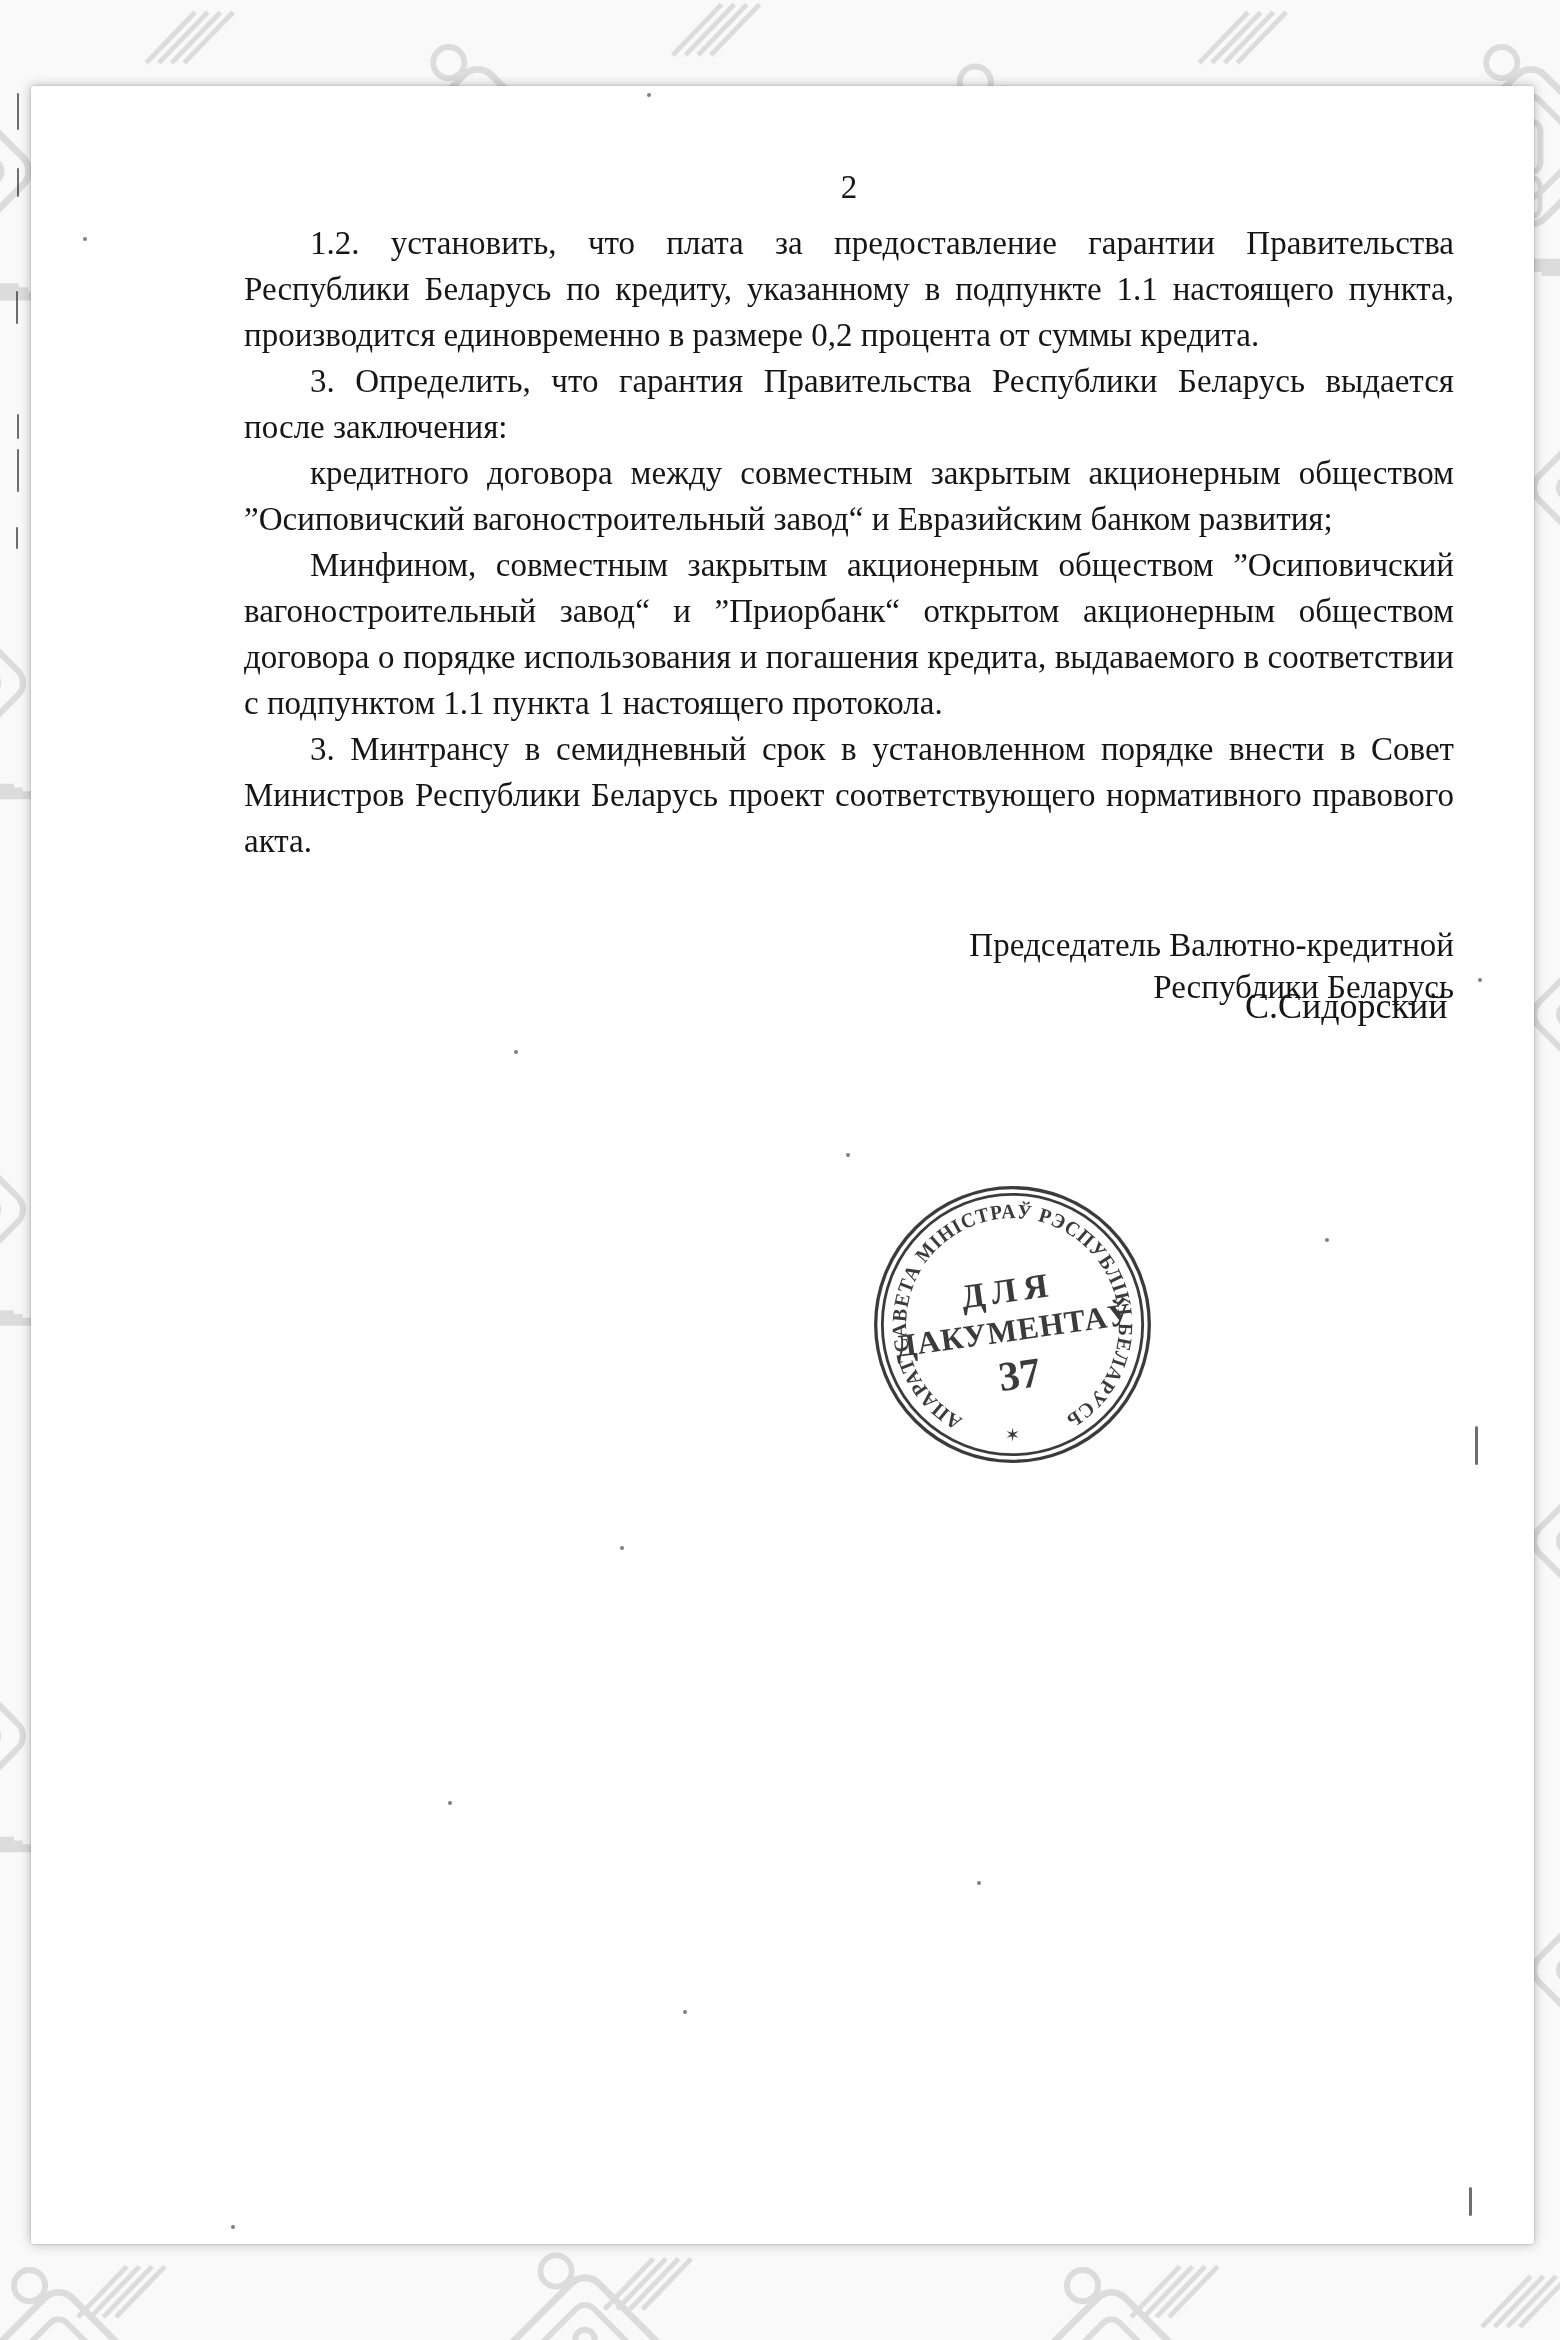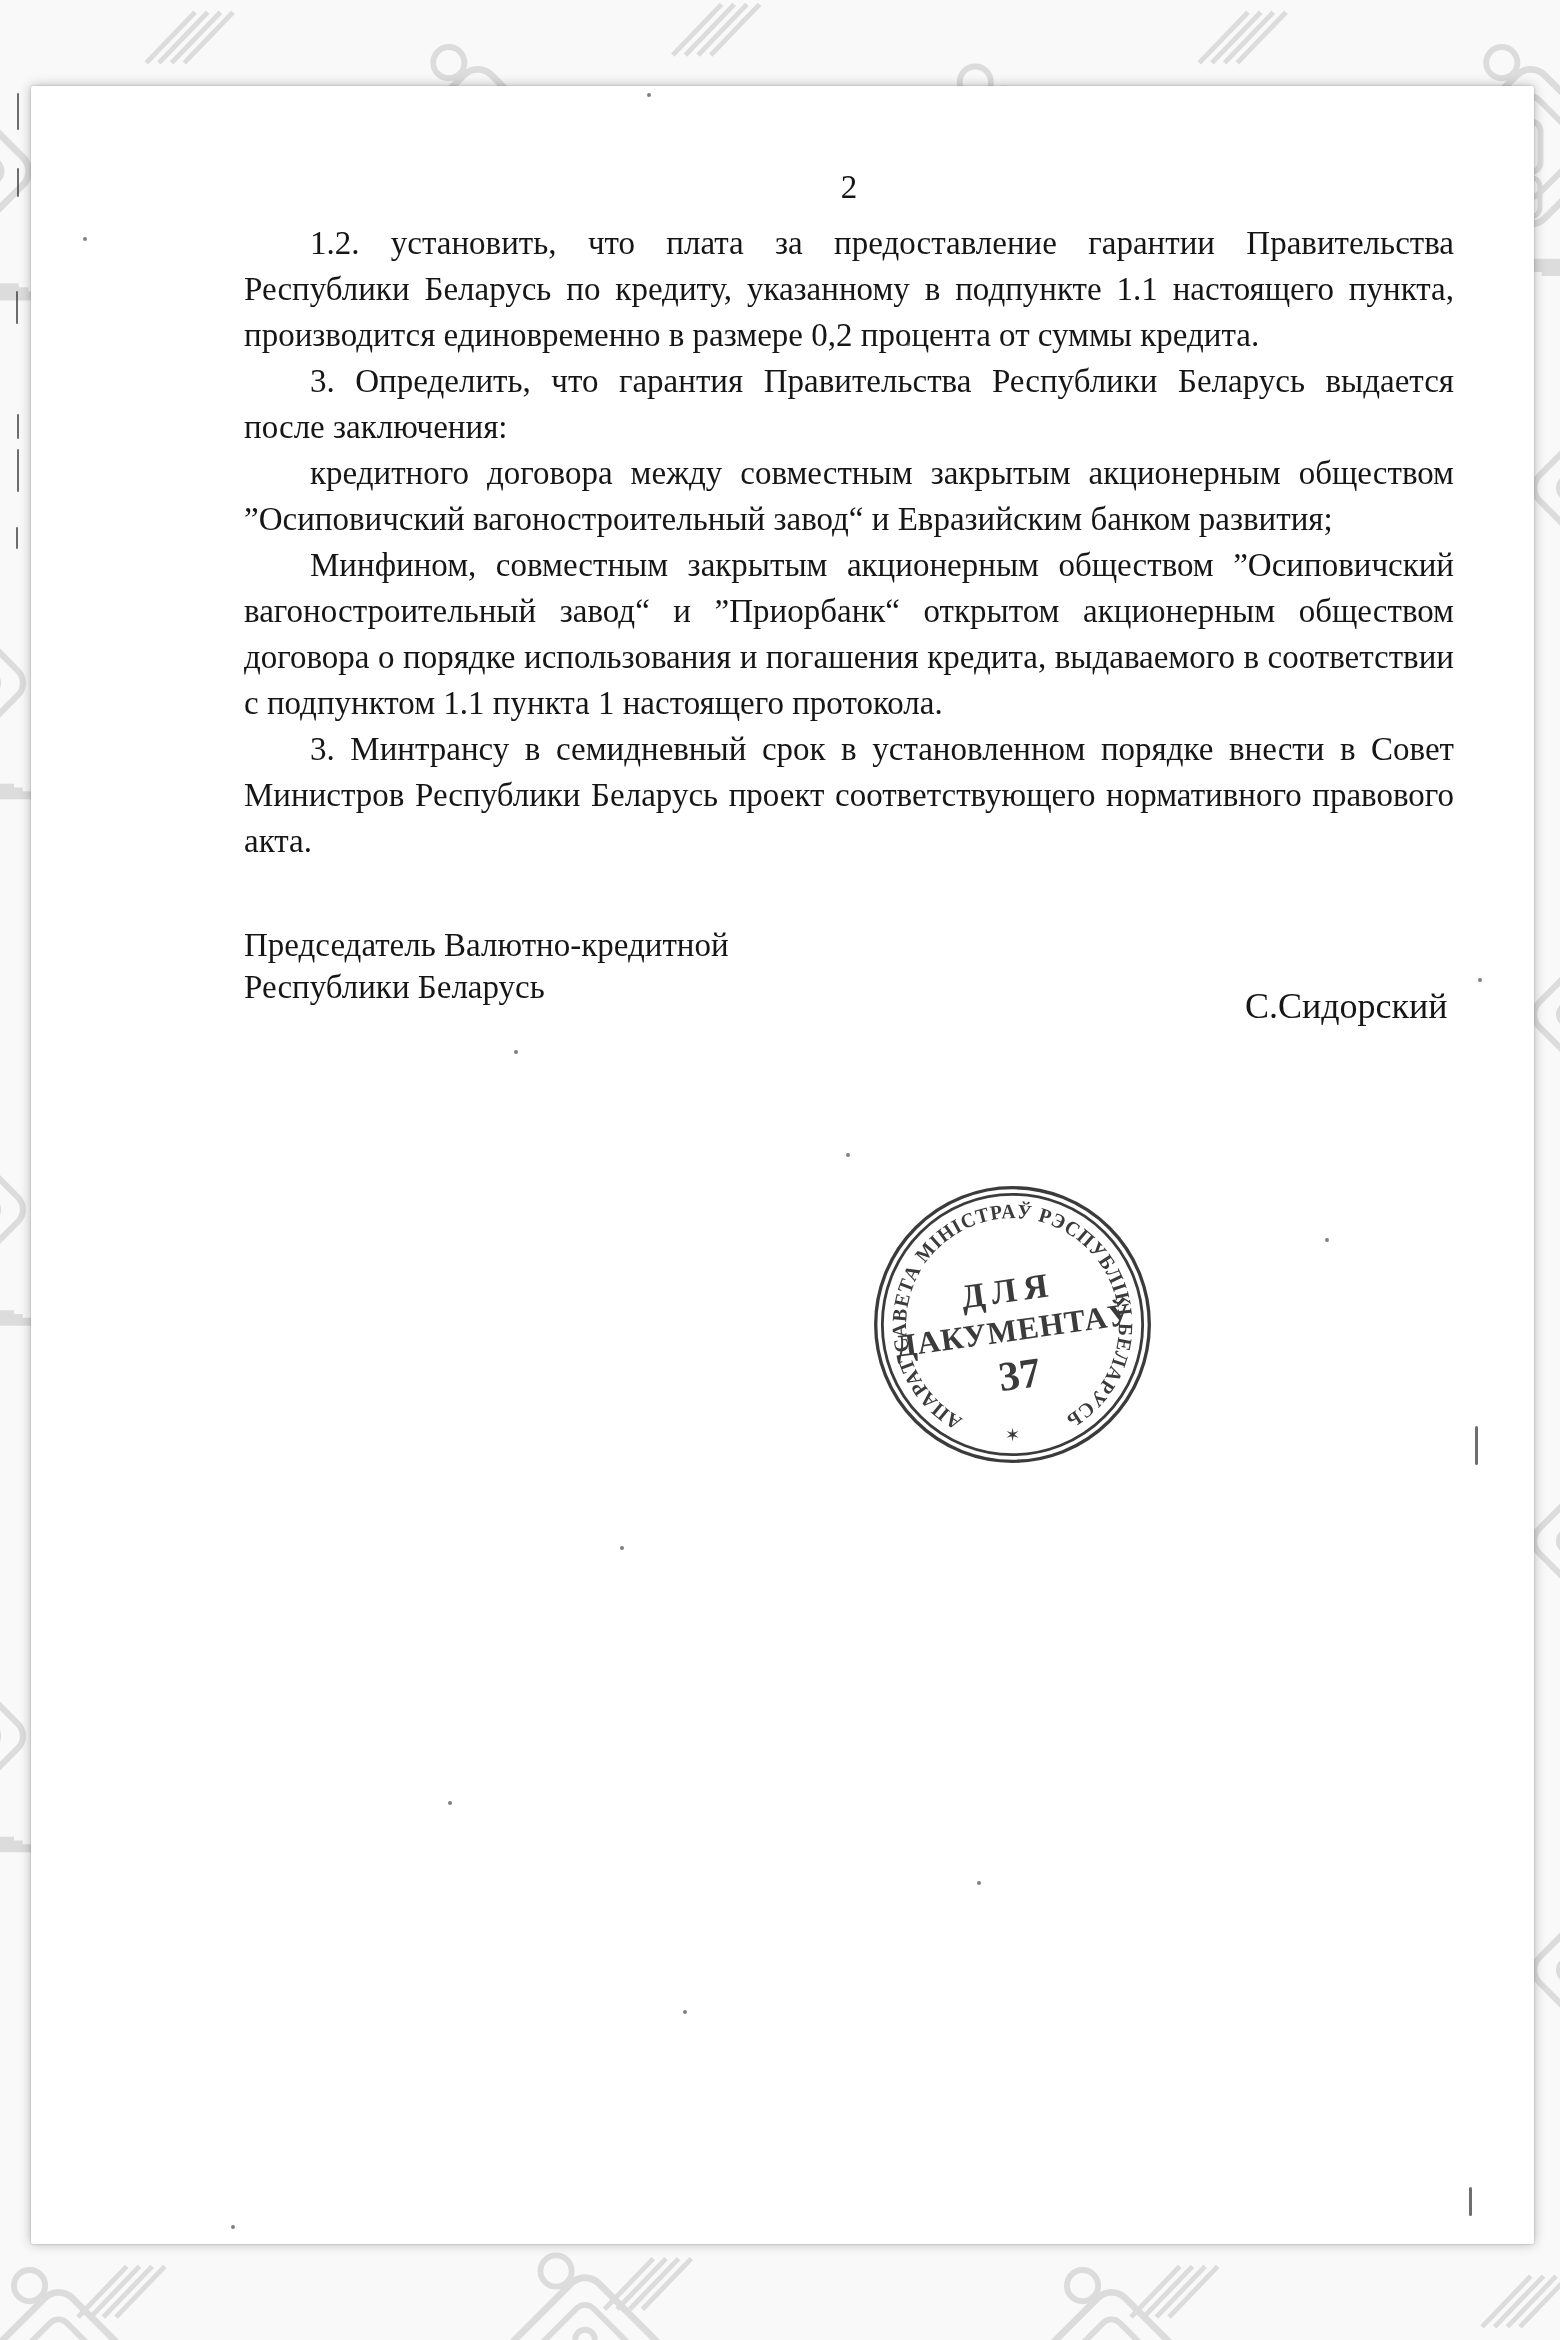--- a/index.html
+++ b/index.html
@@ -15,21 +15,21 @@
   }
   .body {
     position:absolute; left:213px; top:78px; width:1210px;
     color:#161616; font-size:33px; line-height:46px;
   }
   .pageno { text-align:center; margin:0 0 9.8px 0; }
   p.para { margin:0; text-align:justify; }
   p.ind  { text-indent:66px; }
   p.gap  { }
   .sig-row { position:relative; margin-top:60px; height:234px; }
-  .sig-left div { font-size:33px; line-height:42px; white-space:nowrap; }
+  .sig-left div { font-size:33px; line-height:42px; white-space:nowrap;text-align:right; }
   .sig-name { position:absolute; left:1001px; top:59px; font-size:36px; white-space:nowrap; }
   .stamp { position:absolute; left:839px; top:1096px; width:285px; height:285px; opacity:0.9; }
   .stamp svg { width:100%; height:100%; }
   .stamp text, .stamp textPath { font-family:"Liberation Serif", serif; fill:#262626; }
   .ring-text { font-size:21.5px; font-weight:bold; letter-spacing:1px; }
   .star-text { font-size:19px; text-anchor:middle; }
   .c1 { font-size:36px; font-weight:bold; letter-spacing:7px; text-anchor:middle; }
   .c2 { font-size:33px; font-weight:bold; letter-spacing:1px; text-anchor:middle; }
   .c3 { font-size:44px; font-weight:bold; text-anchor:middle; }
   .mark  { position:absolute; width:2.9px; background:#3d3d3d; border-radius:2px; opacity:.75; }

